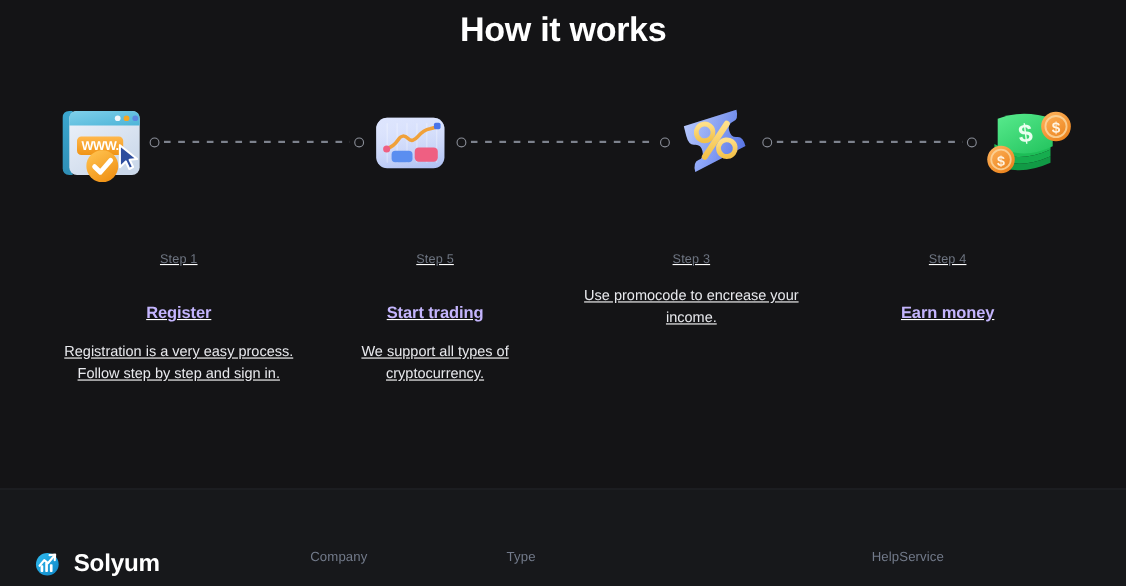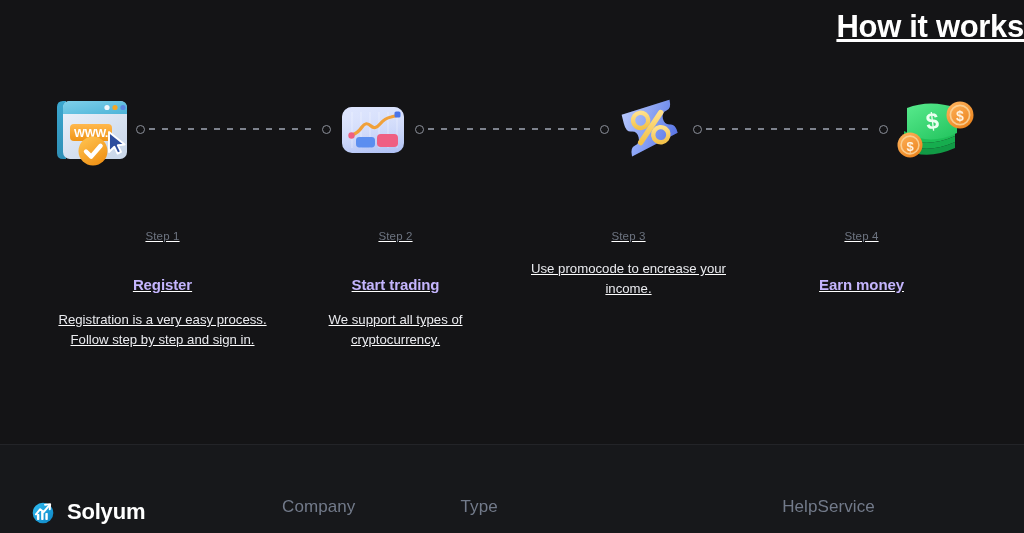--- a/index.html
+++ b/index.html
@@ -20,27 +20,26 @@
   .page {
     position: relative;
     width: 1024px;
     height: 533px;
     background: #141416;
     overflow: hidden;
   }
 
   
   .section-title {
-    text-align: right;
+    text-align: center;
     font-size: 31px;
     font-weight: 700;
     letter-spacing: -0.3px;
     color: #ffffff;
     padding-top: 9px;
-    text-decoration: underline;
   }
 
   
   .flow-row {
     position: relative;
     display: flex;
     align-items: center;
     justify-content: center;
     margin-top: 36px;
     height: 96px;
@@ -154,21 +153,21 @@
     color: #ffffff;
     letter-spacing: -0.2px;
   }
   .foot-col {
     flex: 1 1 0;
     min-width: 0;
   }
   .foot-col.align-left  { text-align: left; }
   .foot-col.align-right { text-align: right; }
   .foot-head {
-    font-size: 17px;
+    font-size: 12px;
     color: #727a8a;
     font-weight: 400;
     letter-spacing: 0.1px;
     display: inline-block;
   }
 </style>
 </head>
 <body>
 
 <div class="page">
@@ -349,21 +348,21 @@
 
   <div class="steps">
 
     <div class="step-col">
       <div class="step-kicker">Step 1</div>
       <div class="step-name">Register</div>
       <div class="step-desc">Registration is a very easy process. Follow step by step and sign in.</div>
     </div>
 
     <div class="step-col">
-      <div class="step-kicker">Step 2</div>
+      <div class="step-kicker">Step 5</div>
       <div class="step-name">Start trading</div>
       <div class="step-desc">We support all types of cryptocurrency.</div>
     </div>
 
     <div class="step-col">
       <div class="step-kicker">Step 3</div>
       <div class="step-desc">Use promocode to encrease your income.</div>
     </div>
 
     <div class="step-col">

